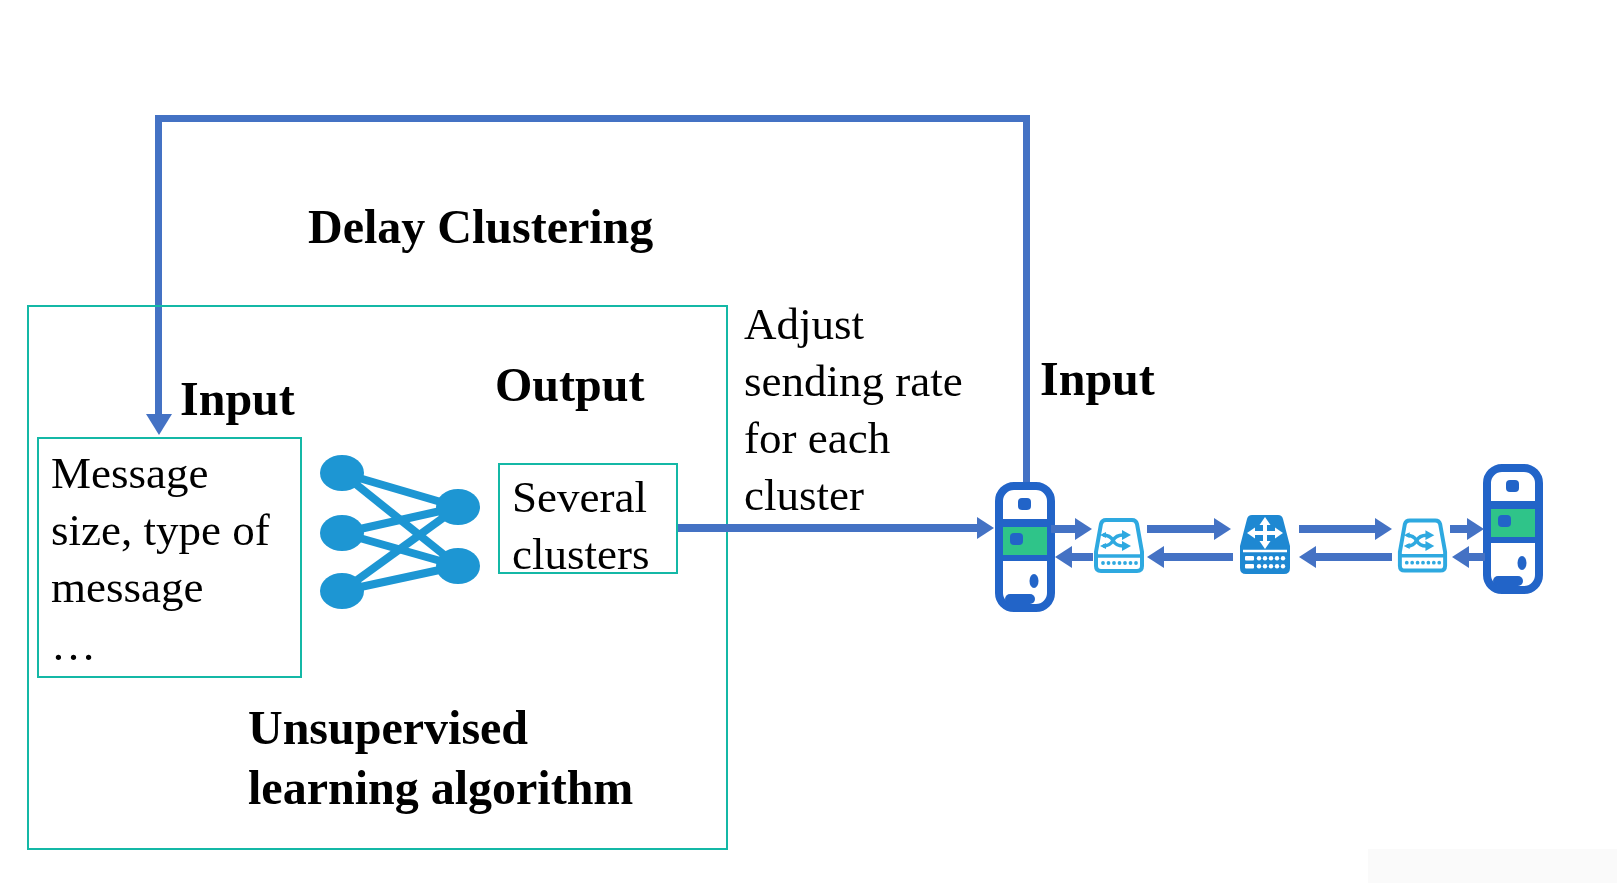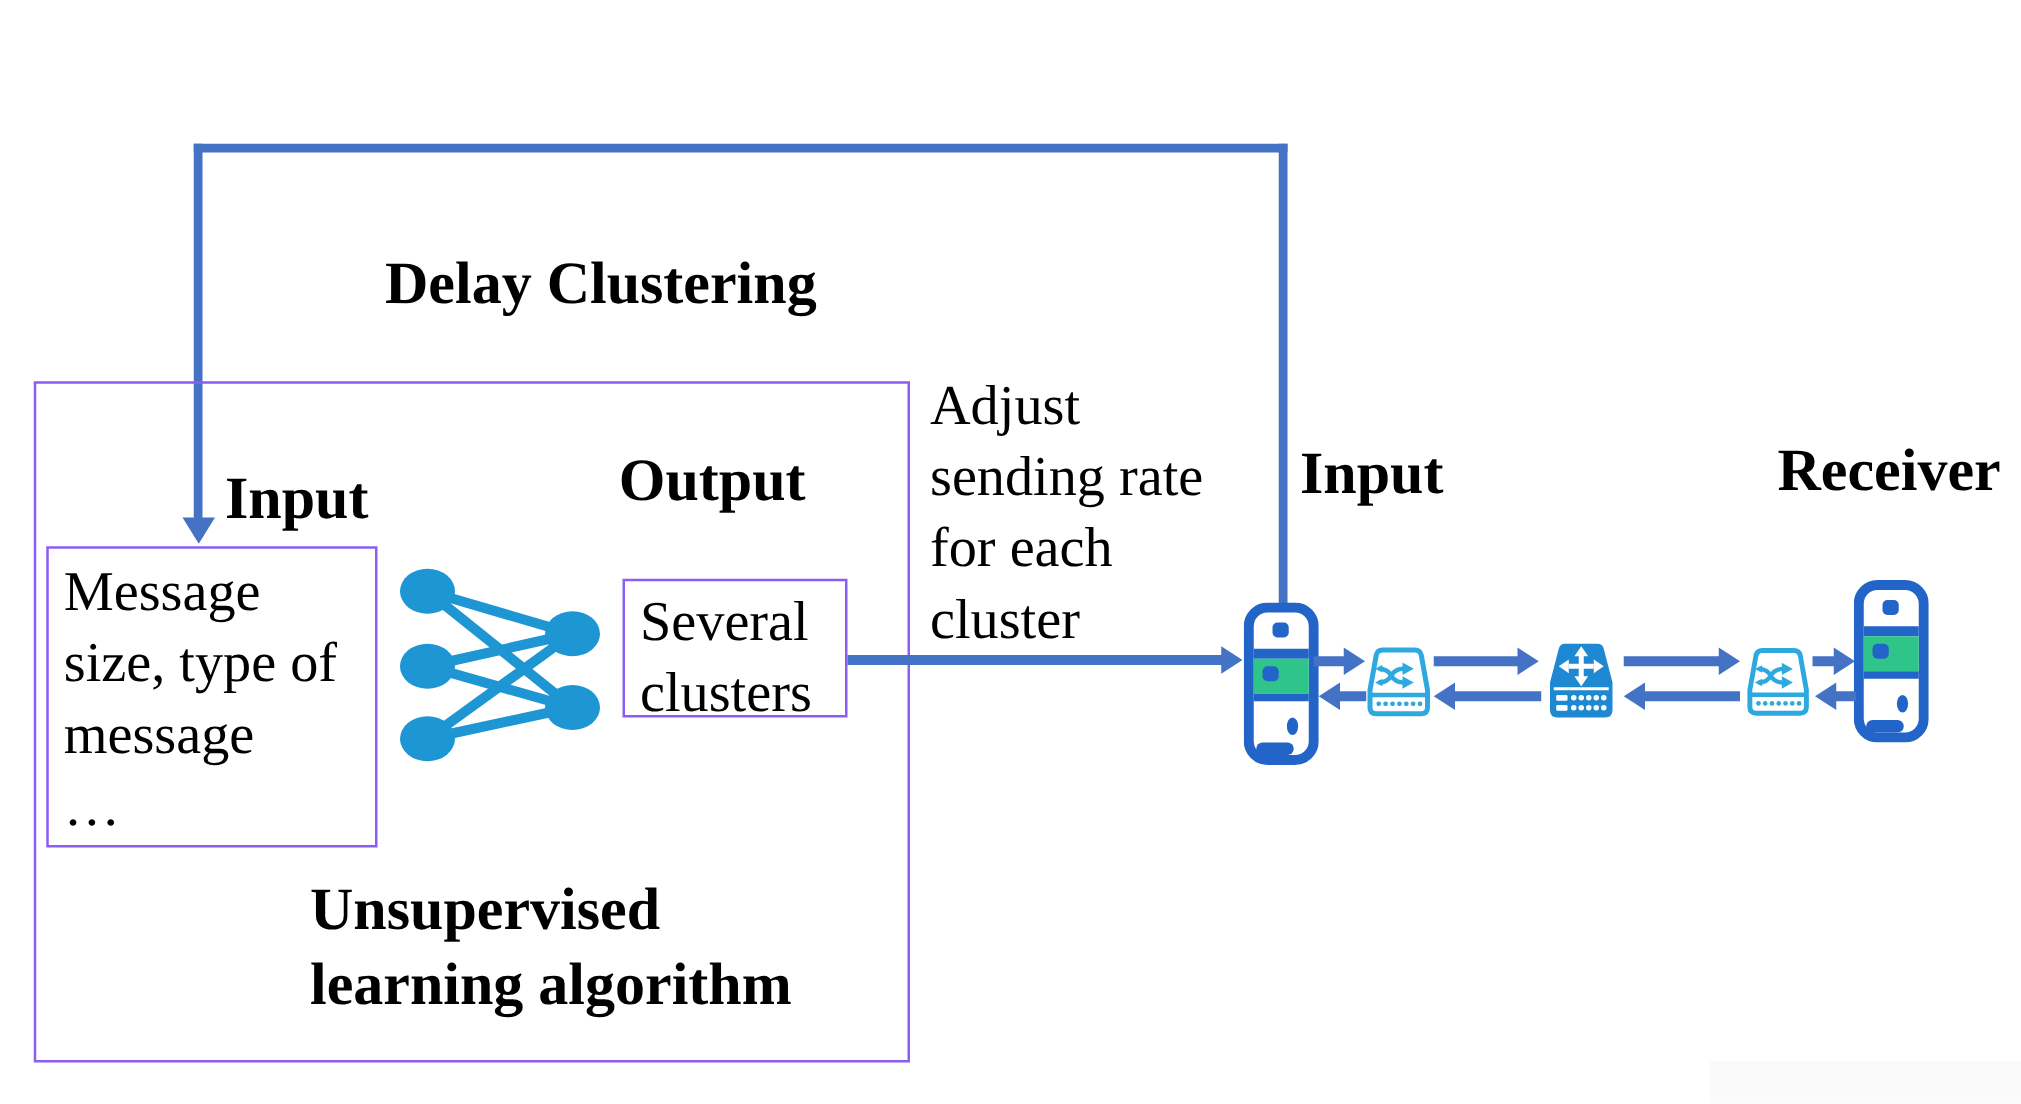--- a/index.html
+++ b/index.html
@@ -10,21 +10,21 @@
   .txt{position:absolute;white-space:pre-line;line-height:57px;font-size:45px;}
   .bold{font-weight:bold;font-size:48px;}
   
   .fline{position:absolute;background:#4472c4;}
   .down-head{
     position:absolute;width:0;height:0;
     border-left:13px solid transparent;border-right:13px solid transparent;
     border-top:21px solid #4472c4;
   }
   
-  .blackbox{position:absolute;border:2px solid #8b5cf6;background:transparent;box-sizing:border-box;}
+  .blackbox{position:absolute;border:2px solid #14b8a6;background:transparent;box-sizing:border-box;}
   
   .harrow{position:absolute;height:22px;}
   .harrow .shaft{position:absolute;top:7px;height:8px;background:#4472c4;}
   .harrow.right .shaft{left:0;right:14px;}
   .harrow.left  .shaft{left:14px;right:0;}
   .harrow .head{position:absolute;top:0;width:0;height:0;}
   .harrow.right .head{right:0;border-top:11px solid transparent;border-bottom:11px solid transparent;border-left:17px solid #4472c4;}
   .harrow.left  .head{left:0;border-top:11px solid transparent;border-bottom:11px solid transparent;border-right:17px solid #4472c4;}
   .icon{position:absolute;}
   .artifact{position:absolute;background:#fafafa;}
@@ -84,21 +84,20 @@
 
   <div class="txt" style="left:744px;top:296px;">Adjust
 sending rate
 for each
 cluster</div>
 
   <div class="txt bold" style="left:248px;top:698px;line-height:60px;">Unsupervised
 learning algorithm</div>
 
   <div class="txt bold" style="left:1040px;top:350px;">Input</div>
-  <div class="txt bold" style="left:1422px;top:348px;">Receiver</div>
 
   <svg class="icon" style="left:995px;top:482px;" width="60" height="130" viewBox="0 0 60 130">
     <rect x="4" y="4" width="52" height="122" rx="15" fill="#ffffff" stroke="#2264c8" stroke-width="8"></rect>
     <rect x="23" y="16" width="13" height="12" rx="4" fill="#2264c8"></rect>
     <rect x="8" y="37" width="44" height="8" fill="#2264c8"></rect>
     <rect x="8" y="45" width="44" height="28" fill="#2fc489"></rect>
     <rect x="15" y="51" width="13" height="12" rx="4" fill="#2264c8"></rect>
     <rect x="8" y="73" width="44" height="6" fill="#2264c8"></rect>
     <ellipse cx="39" cy="99" rx="4.5" ry="7" fill="#2264c8"></ellipse>
     <rect x="10" y="112" width="30" height="10" rx="5" fill="#2264c8"></rect>

